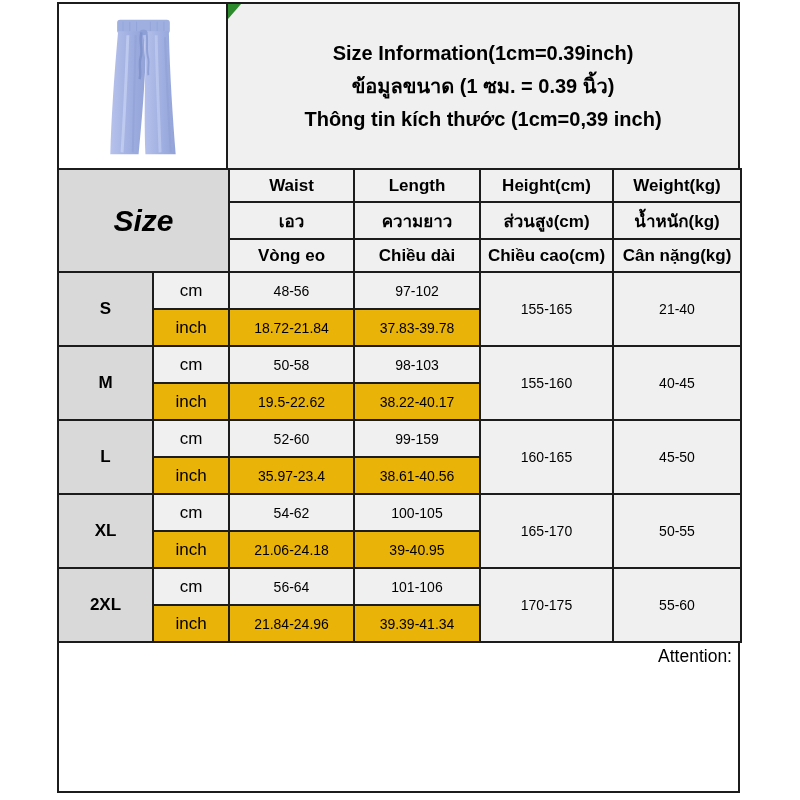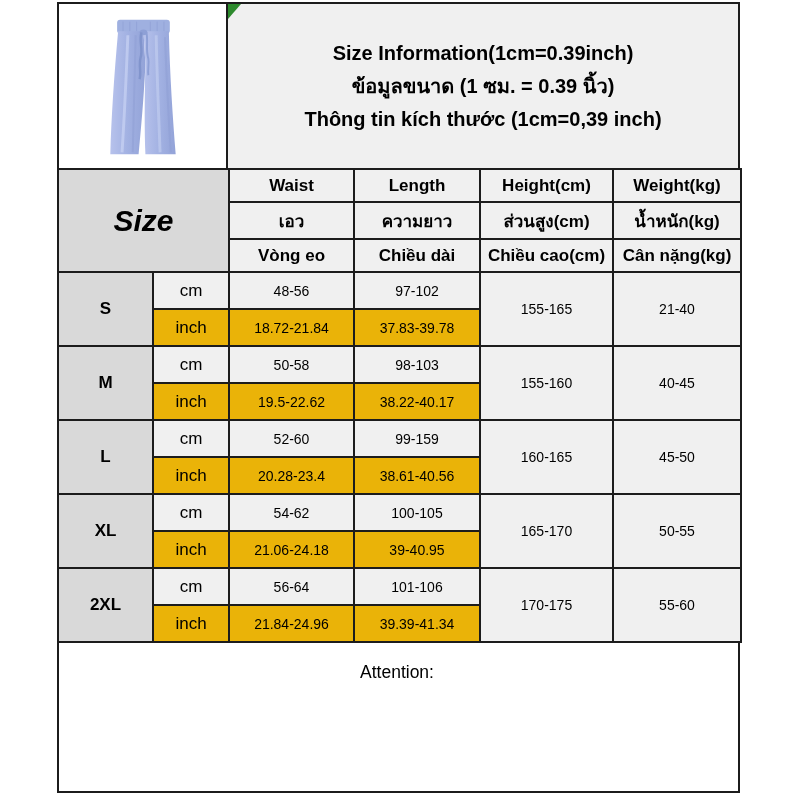--- a/index.html
+++ b/index.html
@@ -76,24 +76,24 @@
   .val { font-size: 14px; font-weight: normal; margin-top: 12px; }
   .bg-light { background: #f0f0f0; }
   .bg-white { background: #eab308; }
   
   .attention {
     box-sizing: border-box;
     border: 2px solid #1c1c1c;
     border-top: none;
     height: 150px;
     background: #ffffff;
-    padding: 17px 6px 0 3px;
+    padding: 1px 6px 0 3px;
     font-size: 17.5px;
     line-height: 24.5px;
-    text-align: center;
+    text-align: right;
   }
   .attention p { margin: 0; }
 </style>
 </head>
 <body>
 
 <div class="sheet">
 
   <div class="top-row">
     <div class="img-cell">
@@ -201,21 +201,21 @@
       <tr>
         <td class="size-cell" rowspan="2">L</td>
         <td class="unit-cell bg-light">cm</td>
         <td class="val bg-light">52-60</td>
         <td class="val bg-light">99-159</td>
         <td class="val bg-light" rowspan="2">160-165</td>
         <td class="val bg-light" rowspan="2">45-50</td>
       </tr>
       <tr>
         <td class="unit-cell bg-white">inch</td>
-        <td class="val bg-white">20.28-23.4</td>
+        <td class="val bg-white">35.97-23.4</td>
         <td class="val bg-white">38.61-40.56</td>
       </tr>
 
       <tr>
         <td class="size-cell" rowspan="2">XL</td>
         <td class="unit-cell bg-light">cm</td>
         <td class="val bg-light">54-62</td>
         <td class="val bg-light">100-105</td>
         <td class="val bg-light" rowspan="2">165-170</td>
         <td class="val bg-light" rowspan="2">50-55</td>

